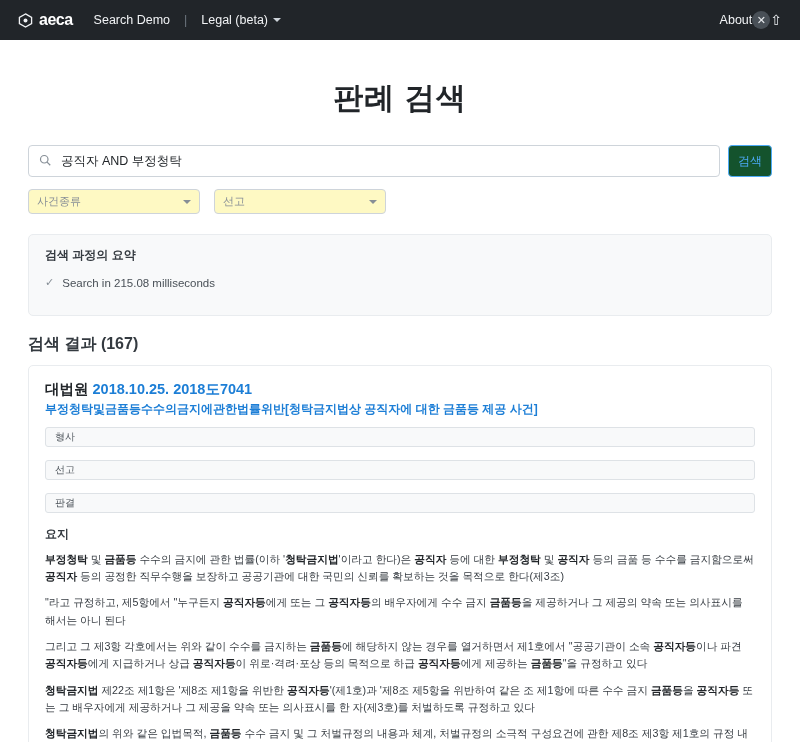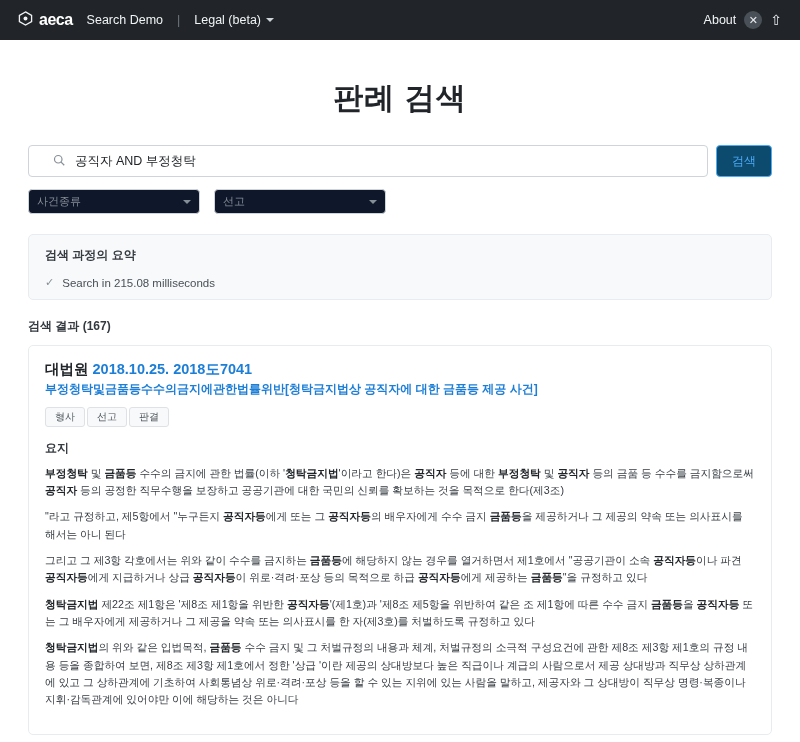--- a/index.html
+++ b/index.html
@@ -17,40 +17,41 @@
     height: 40px;
     background: #212529;
     display: flex;
     align-items: center;
     padding: 0 18px;
     color: #ffffff;
     font-size: 12px;
   }
   .brand {
     display: flex;
-    align-items: flex-start;
+    align-items: center;
     gap: 6px;
     margin-right: 14px;
   }
   .brand-logo {
     width: 15px; height: 15px;
     display: inline-block;
   }
   .brand-text {
     font-size: 16px;
     font-weight: bold;
     letter-spacing: -0.5px;
     color: #ffffff;
   }
   .nav-link {
     color: #f1f3f5;
     font-size: 12.5px;
     margin-right: 14px;
     text-decoration: none;
     white-space: nowrap;
+    margin-left: 7px;
   }
   .nav-sep {
     color: #6c757d;
     margin-right: 14px;
     font-size: 12.5px;
   }
   .nav-dropdown {
     display: flex;
     align-items: center;
     gap: 5px;
@@ -61,21 +62,21 @@
     width: 0; height: 0;
     border-left: 4px solid transparent;
     border-right: 4px solid transparent;
     border-top: 4px solid #ced4da;
     display: inline-block;
   }
   .nav-right {
     margin-left: auto;
     display: flex;
     align-items: center;
-    gap: 8px;
+    gap: 0;
   }
   .icon-circle {
     width: 18px; height: 18px;
     border-radius: 50%;
     background: #495057;
     display: flex;
     align-items: center;
     justify-content: center;
     color: #e9ecef;
     font-size: 11px;
@@ -106,76 +107,76 @@
     gap: 8px;
   }
   .search-box {
     flex: 1;
     height: 32px;
     border: 1px solid #ced4da;
     border-radius: 4px;
     background: #fff;
     display: flex;
     align-items: center;
-    padding: 0 24px;
+    padding: 0 10px;
     gap: 8px;
   }
   .search-icon {
     color: #868e96;
     font-size: 12px;
     line-height: 1;
   }
   .search-input {
     border: none;
     outline: none;
     width: 100%;
     font-size: 12.5px;
     font-family: "Liberation Sans", sans-serif;
     color: #212529;
     background: transparent;
   }
   .search-btn {
-    width: 56px;
+    width: 44px;
     border: 1px solid #4dabf7;
     border-radius: 4px;
-    background: #0c4a6e;
+    background: #14532d;
     color: #4dabf7;
     font-size: 12px;
     font-family: "Liberation Sans", sans-serif;
     cursor: pointer;
   }
 
   
   .filter-row {
     display: flex;
     gap: 14px;
     margin-top: 12px;
   }
   .select {
     width: 172px;
     height: 25px;
     border: 1px solid #ced4da;
     border-radius: 4px;
-    background: #0f172a;
+    background: #fef9c3;
     display: flex;
     align-items: center;
     justify-content: space-between;
     padding: 0 8px;
     font-size: 11px;
     color: #868e96;
   }
   .select .caret { border-top-color: #868e96; }
 
   
   .summary {
     margin-top: 20px;
     background: #f8f9fa;
     border: 1px solid #e9ecef;
     border-radius: 5px;
-    padding: 12px 16px 10px 16px;
+    padding: 12px 16px 26px 16px;
   }
   .summary-title {
     font-size: 12px;
     font-weight: bold;
     color: #343a40;
     margin-bottom: 12px;
   }
   .summary-item {
     display: flex;
     align-items: center;
@@ -184,21 +185,21 @@
     color: #495057;
   }
   .check {
     color: #868e96;
     font-size: 11px;
   }
 
   
   .results-count {
     margin-top: 18px;
-    font-size: 12px;
+    font-size: 16px;
     font-weight: bold;
     color: #343a40;
   }
 
   .result-card {
     margin-top: 10px;
     border: 1px solid #e9ecef;
     border-radius: 5px;
     padding: 14px 16px 16px 16px;
     background: #fff;
@@ -212,22 +213,23 @@
   .case-head .court { color: #212529; }
   .case-sub {
     font-size: 12px;
     font-weight: bold;
     color: #1c7ed6;
     margin-bottom: 9px;
     line-height: 1.4;
   }
   .tags {
     display: flex;
-    gap: 2px;
+    gap: 13px;
     margin-bottom: 13px;
+    flex-direction: column;
   }
   .tag {
     border: 1px solid #dee2e6;
     border-radius: 3px;
     background: #f8f9fa;
     font-size: 10px;
     color: #495057;
     padding: 2px 9px;
   }
   .section-title {

